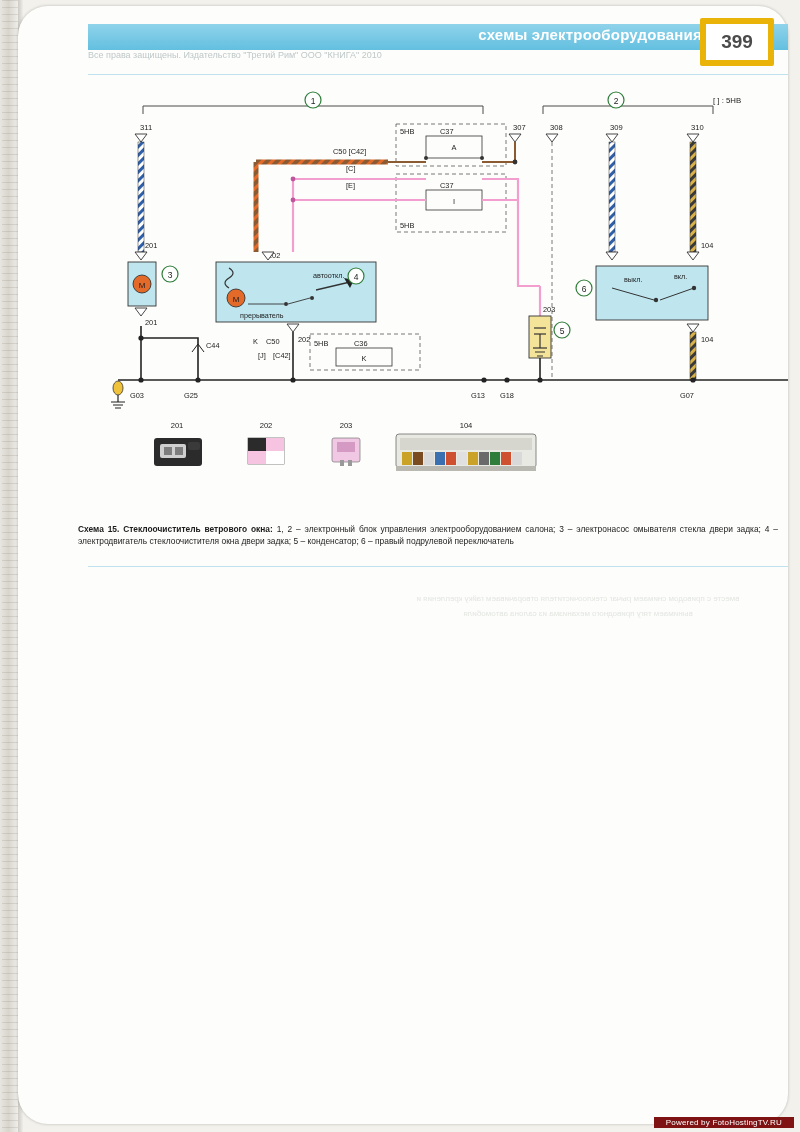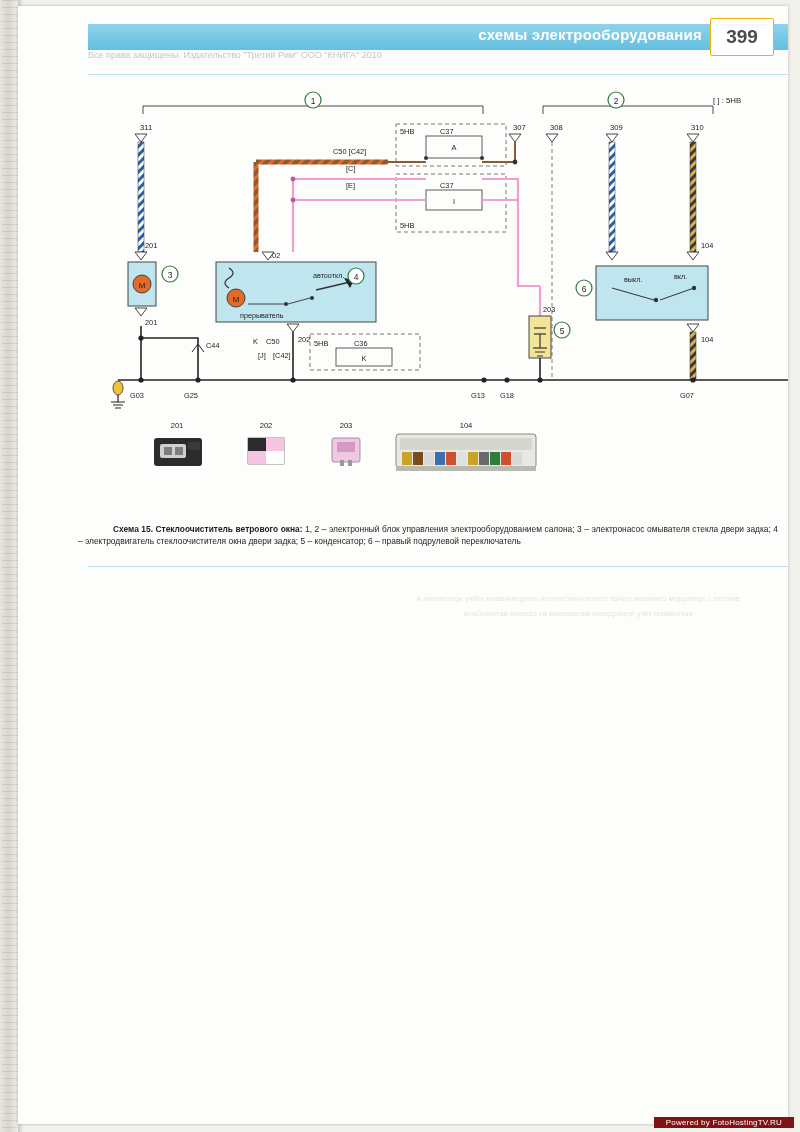--- a/index.html
+++ b/index.html
@@ -8,20 +8,21 @@
     background:#f2f1ec;
     font-family:"Liberation Sans", sans-serif;
     overflow:hidden;
     position:relative;
   }
   
   .page{
     position:absolute;left:18px;top:6px;width:770px;height:1118px;
     background:#fdfdfb;
     box-shadow:0 0 3px rgba(0,0,0,.25);
+    border-radius:30px;
   }
   
   .binding{
     position:absolute;left:0;top:0;width:24px;height:1132px;
     background:linear-gradient(90deg,#e8e6e0 0%,#d8d5cd 35%,#efeee9 75%,#f6f5f1 100%);
   }
   .binding:after{
     content:"";position:absolute;right:0;top:0;width:6px;height:100%;
     background:linear-gradient(90deg,rgba(140,135,125,.35),rgba(255,255,255,0));
   }
@@ -35,21 +36,21 @@
   .hdr{
     position:absolute;left:70px;top:18px;width:700px;height:26px;
     background:linear-gradient(180deg,#8fd3ea,#63bfe0);
   }
   .hdr-title{
     position:absolute;right:86px;top:20px;
     font-size:15px;font-weight:bold;color:#ffffff;letter-spacing:.2px;
   }
   .pagebox{
     position:absolute;right:14px;top:12px;width:62px;height:36px;
-    background:#ffffff;border:1px solid #eab308;border-radius:2px;
+    background:#ffffff;border:6px solid #eab308;border-radius:2px;
     display:flex;align-items:center;justify-content:center;
     font-size:19px;font-weight:bold;color:#4b4b4b;
   }
   .hdr-ghost{
     position:absolute;left:70px;top:44px;width:430px;height:16px;
     font-size:9px;color:#bfc8c9;overflow:hidden;white-space:nowrap;
   }
   .rule{
     position:absolute;left:70px;top:68px;width:700px;height:1px;background:#bfe2ee;
   }
@@ -59,21 +60,21 @@
 
   
   .canvas{position:absolute;left:70px;top:70px;width:700px;height:490px;}
   .canvas svg{display:block;}
 
   
   .caption{
     position:absolute;left:60px;top:518px;width:700px;
     font-size:8.4px;line-height:1.42;color:#1c1c1c;text-align:justify;
   }
-  .caption b{font-weight:bold;margin-left:35px;}
+  .caption b{font-weight:bold;}
 
   
   .bleed{
     position:absolute;left:380px;top:585px;width:360px;height:320px;
     font-size:8px;line-height:1.9;color:#e3e6e2;text-align:center;
     transform:scaleX(-1);overflow:hidden;
   }
 
   
   .wm{

